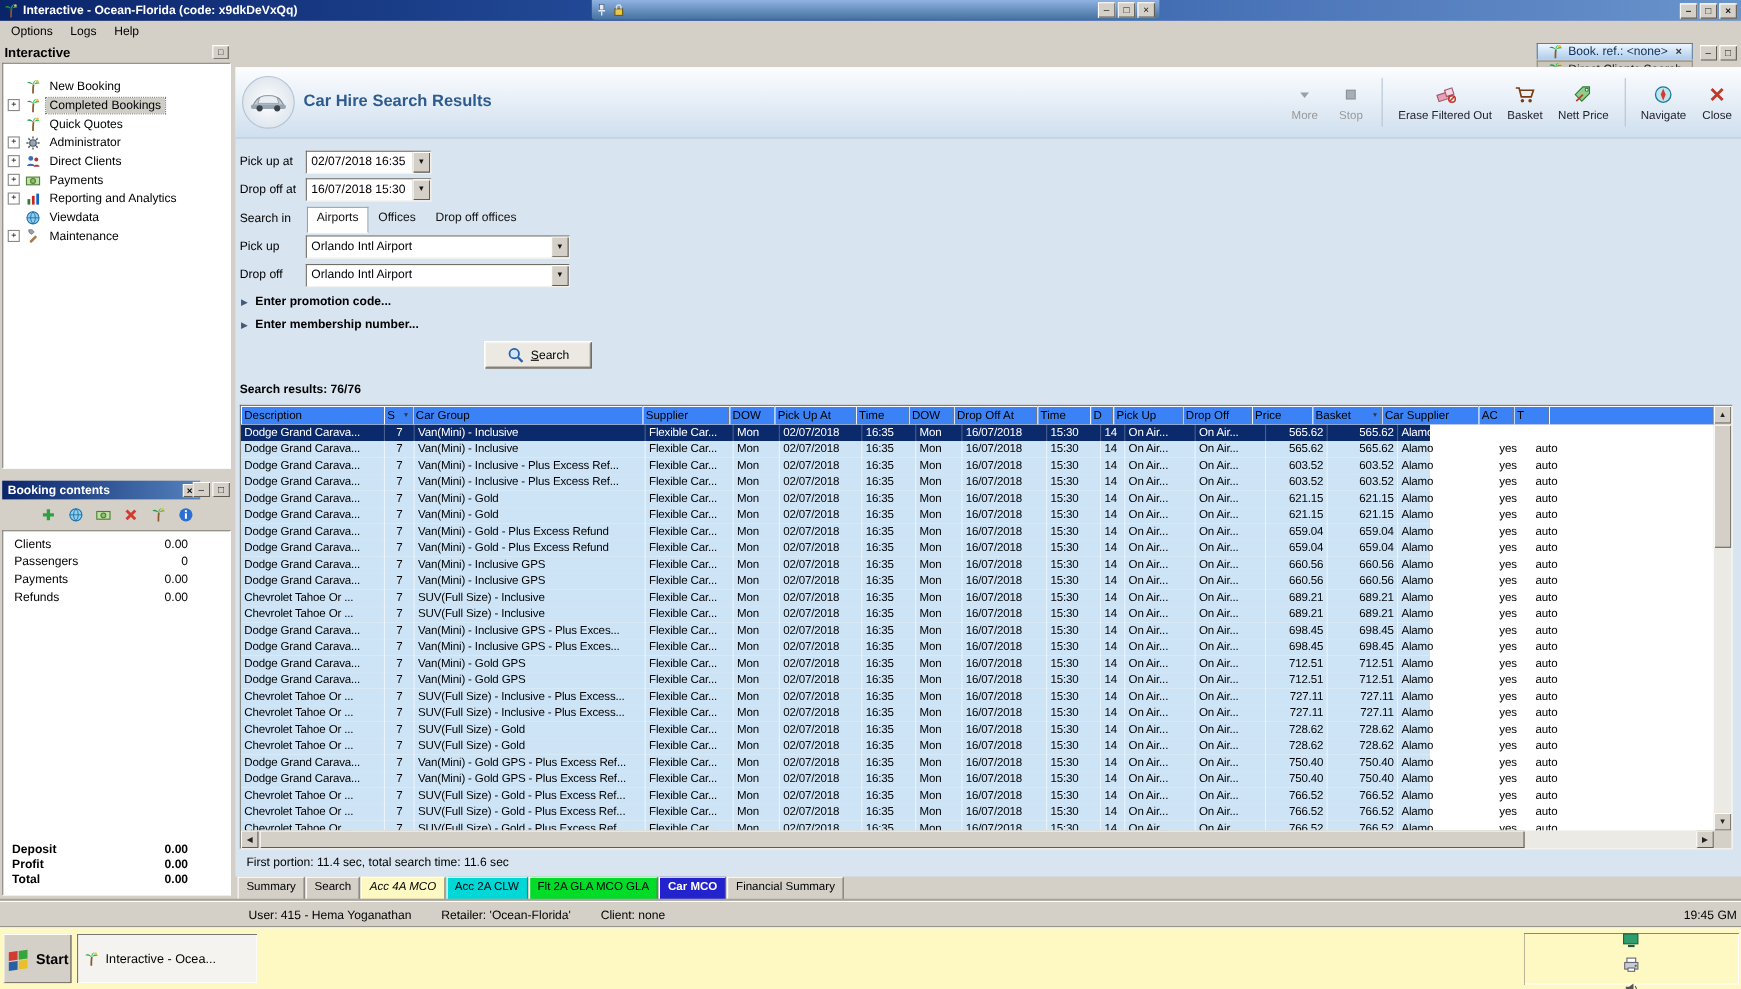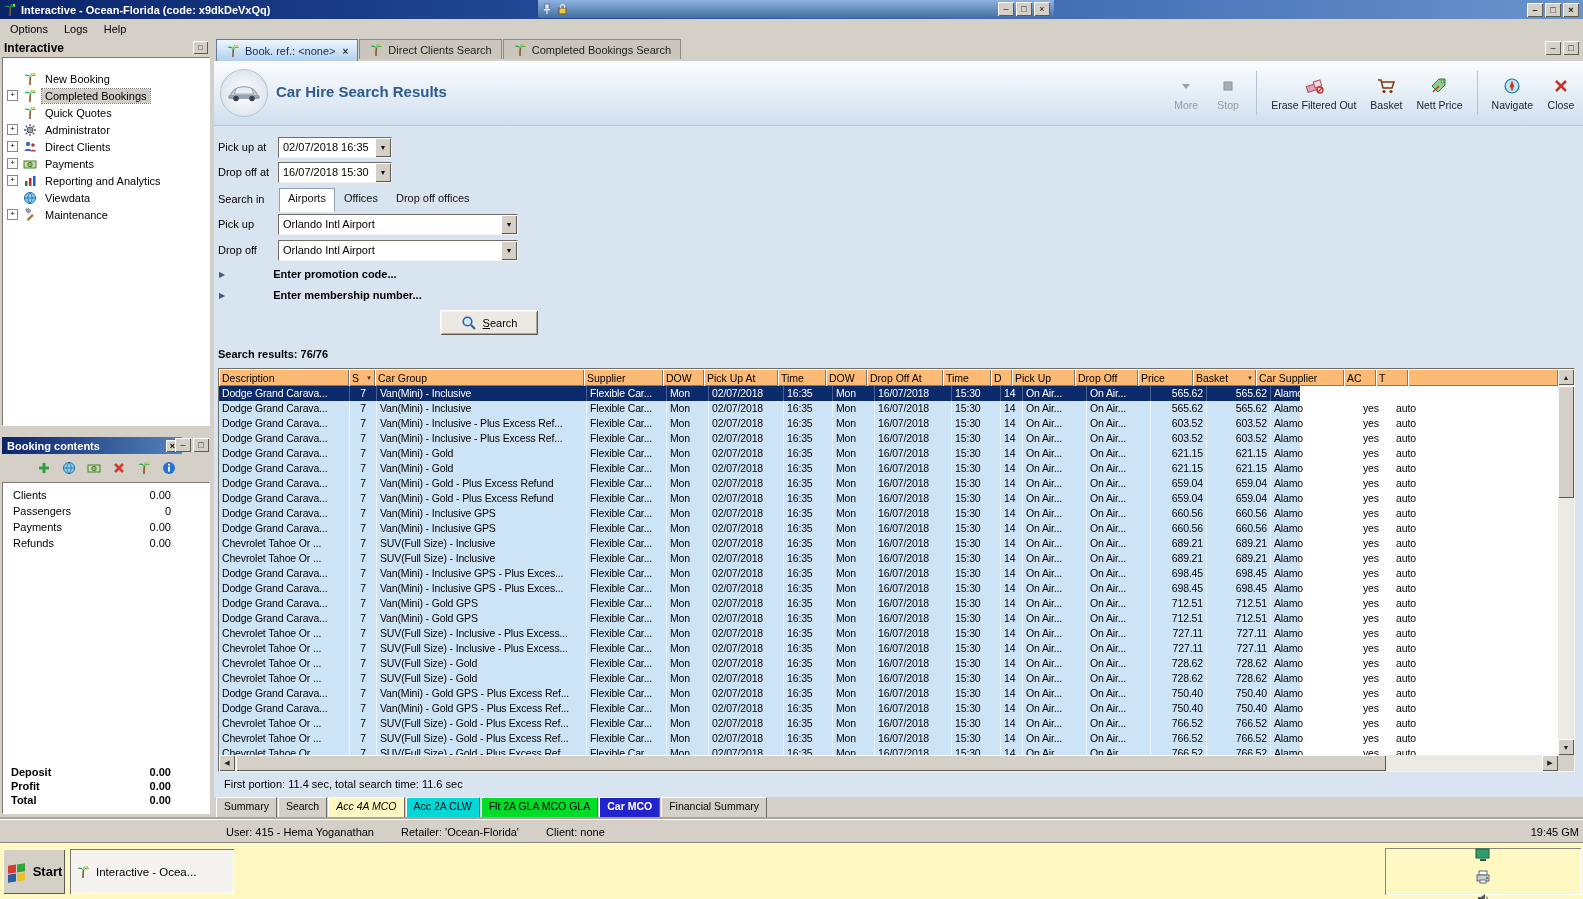--- a/index.html
+++ b/index.html
@@ -41,21 +41,21 @@
     box-shadow:inset 1px 1px 0 #fff,inset -1px -1px 0 #5f5b53;display:flex;align-items:center;justify-content:center;font-size:9px;}
   .paneBtns{position:absolute;right:2px;top:1px;display:flex;gap:2px;}
   #booking-toolbar{position:absolute;left:1px;right:1px;top:19px;height:24px;display:flex;align-items:center;gap:9px;padding-left:34px;}
   #booking-toolbar .icon{width:16px;height:16px;}
   #booking-list{position:absolute;left:1px;right:1px;top:45px;bottom:1px;background:#fff;border:1px solid;
     border-color:#7e7a72 #fff #fff #7e7a72;padding-top:4px;}
   .b-row{display:flex;justify-content:space-between;padding:2px 38px 2px 10px;}
   #booking-totals{position:absolute;left:0;right:0;bottom:6px;}
   #booking-totals .b-row{font-weight:bold;padding:1px 38px 1px 8px;}
   
-  #mdi-tabbar{position:absolute;left:214px;top:39px;right:44px;height:22px;display:flex;align-items:flex-start;gap:1px;padding-left:2px;overflow:hidden;}
+  #mdi-tabbar{position:absolute;left:214px;top:39px;right:44px;height:22px;display:flex;align-items:flex-end;gap:1px;padding-left:2px;overflow:hidden;flex-direction:column;}
   .mdi-tab{display:inline-flex;align-items:center;gap:5px;height:19px;padding:0 9px;background:#cac6be;border:1px solid #8e8a82;border-bottom:none;color:#222;white-space:nowrap;}
   .mdi-tab.active{height:22px;background:linear-gradient(#eef6fe,#aecdec);border-color:#5d7ca3;color:#0f2d55;}
   .tab-close{font-weight:bold;font-size:10px;color:#333;margin-left:2px;}
   #mdi-winbtns{position:absolute;right:4px;top:41px;display:flex;gap:2px;}
   
   #content{position:absolute;left:214px;top:61px;right:0;height:736px;background:#d8e4ef;}
   #band{position:absolute;left:214px;top:61px;right:0;height:64px;background:linear-gradient(#fcfdff,#cfdfee);border-bottom:1px solid #b9c9da;}
   #car-circle{position:absolute;left:6px;top:8px;width:46px;height:46px;border-radius:50%;background:radial-gradient(#ffffff,#d3dde8);
     border:1px solid #b5c2d2;display:flex;align-items:center;justify-content:center;}
   #band-title{position:absolute;left:62px;top:22px;font-size:15px;font-weight:bold;color:#2d5b8f;}
@@ -70,29 +70,29 @@
   .field{position:absolute;height:19px;background:#fff;border:1px solid;border-color:#716e66 #f3f2ee #f3f2ee #716e66;}
   .field input{position:absolute;left:1px;top:1px;border:none;outline:none;font-family:inherit;font-size:11px;padding:1px 3px;
     background:#fff;color:#000;width:calc(100% - 20px);height:14px;}
   .dd{position:absolute;right:0;top:0;bottom:0;width:16px;background:#d4d0c8;box-shadow:inset 1px 1px 0 #fff,inset -1px -1px 0 #5f5b53;
     display:flex;align-items:center;justify-content:center;font-size:7px;color:#111;}
   #search-in-tabs{position:absolute;left:279px;top:188px;height:19px;display:flex;}
   .sin-tab{padding:3px 8px 0 8px;height:19px;background:transparent;color:#111;border:1px solid transparent;white-space:nowrap;}
   .sin-tab.active{background:#fff;border:1px solid #8fa3b8;border-bottom-color:#fff;}
   .expand-row{position:absolute;display:flex;align-items:center;gap:7px;}
   .tri{color:#44597a;font-size:8px;}
-  .expand-label{font-weight:bold;margin-left:41px;}
+  .expand-label{font-weight:bold;}
   #search-btn{position:absolute;left:440px;top:310px;width:98px;height:25px;background:#ece9e2;
     box-shadow:inset 1px 1px 0 #fff,inset -1px -1px 0 #5f5b53,inset 2px 2px 0 #f6f4ef,inset -2px -2px 0 #aaa79f;
     display:flex;align-items:center;justify-content:center;gap:6px;}
   #results-summary{position:absolute;left:218px;top:348px;font-weight:bold;}
   
   #results{position:absolute;left:218px;top:368px;width:1355px;height:402px;background:#fff;border:1px solid;
     border-color:#716e66 #f3f2ee #f3f2ee #716e66;}
-  #rt-header{position:absolute;left:0;top:0;right:16px;height:17px;display:flex;background:#fdba74;overflow:hidden;}
+  #rt-header{position:absolute;left:0;top:0;right:16px;height:17px;display:flex;background:#3b82f6;overflow:hidden;}
   .hcell{flex:0 0 auto;display:flex;align-items:center;padding:0 3px;box-shadow:inset 1px 1px 0 #fff,inset -1px -1px 0 #7e7a72;
     white-space:nowrap;overflow:hidden;font-size:10.5px;}
   .hcell.filler{flex:1 1 auto;}
   .sort{margin-left:auto;font-size:6px;color:#333;padding-left:2px;}
   #rt-body{position:absolute;left:0;top:17px;right:16px;bottom:16px;background:#fff;overflow:hidden;}
   .trow{display:flex;height:15px;width:1081px;background:#cde3f6;align-items:center;}
   .trow.sel{background:#0b2a6b;color:#fff;}
   .cell{flex:0 0 auto;padding:0 3px;font-size:10.5px;line-height:15px;letter-spacing:-0.15px;white-space:nowrap;overflow:hidden;
     border-right:1px solid rgba(255,255,255,.6);}
   .trow.sel .cell{border-right-color:rgba(255,255,255,.25);}

